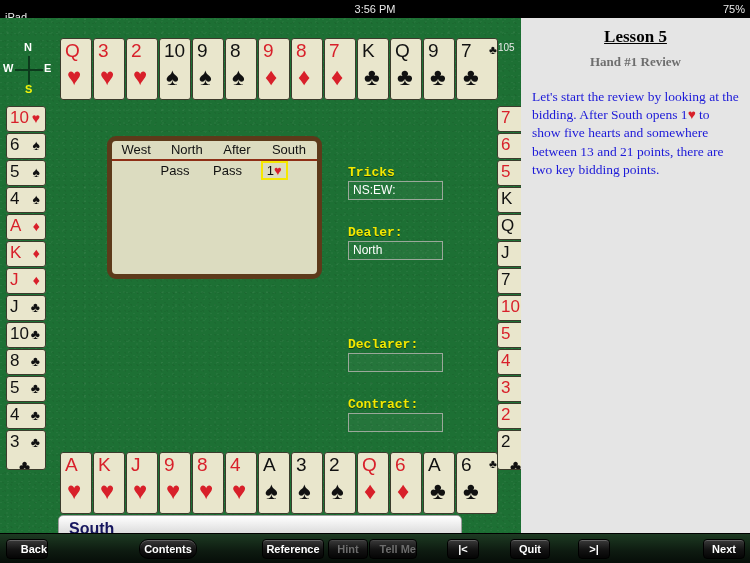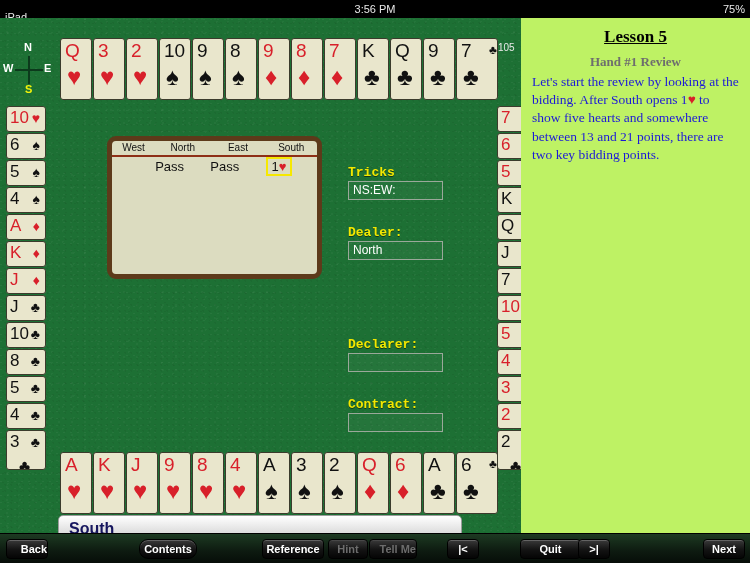--- a/index.html
+++ b/index.html
@@ -104,21 +104,21 @@
   
   #bidbox {
     position: absolute; left: 107px; top: 118px;
     width: 215px; height: 143px;
     background: #dcdcc0;
     border: 5px solid #5d3a1a;
     border-radius: 9px;
   }
   #bidbox table { width: 100%; border-collapse: collapse; }
   #bidbox th {
-    font-size: 10px; font-weight: normal; color: #111;
+    font-size: 13px; font-weight: normal; color: #111;
     padding: 1px 0 2px 0; text-align: center;
     border-bottom: 2px solid #8e2f16;
   }
   #bidbox td {
     font-size: 13px; color: #111; text-align: left;
     height: 20px; padding: 0;
   }
   .bid-hl {
     display: inline-block;
     border: 2px solid #f6e800;
@@ -161,31 +161,31 @@
   
   #score {
     position: absolute; left: 464px; top: 24px;
     font-size: 10px; color: #e9e9e9;
   }
 
   
   #lesson {
     position: absolute; top: 18px; left: 521px;
     width: 229px; height: 515px;
-    background: #bef264;
+    background: #e5e5e5;
     padding: 9px 11px 0 11px;
     font-family: "Liberation Serif", serif;
   }
   #lesson h1 {
     font-size: 17px; font-weight: bold; text-align: center;
     text-decoration: underline; color: #000; margin-bottom: 7px;
   }
   #lesson h2 {
     font-size: 13px; font-weight: bold; text-align: center;
-    color: #6e6e6e; margin-bottom: 3px;
+    color: #6e6e6e; margin-bottom: 18px;
   }
   #lesson p { font-size: 13.5px; line-height: 1.35; color: #1c19d8; }
   #lesson p .hsym { color: #d8202a; }
 
   
   #toolbar {
     position: absolute; left: 0; top: 533px;
     width: 750px; height: 30px;
     background: linear-gradient(#1d3a22, #0d1a10 60%, #060d08);
     border-top: 1px solid #000;
@@ -458,21 +458,21 @@
           <span class="pip-big">♣</span>
         </div>
       </div>
 
     <div id="bidbox">
       <table>
         <thead>
             <tr id="bid-head">
               <th>West</th>
               <th>North</th>
-              <th>East</th>
+              <th>After</th>
               <th>South</th>
             </tr>
           </thead>
         <tbody id="bid-body">
             <tr>
               <td></td>
               <td>Pass</td>
               <td>Pass</td>
               <td><span class="bid-hl">1<span class="red">♥</span></span></td>
             </tr>
@@ -506,18 +506,18 @@
   </div>
 
   <div id="toolbar">
       <div class="tbtn" style="left: 6px; width: 42px; text-align: right;">Back</div>
       <div class="tbtn" style="left: 139px; width: 58px; border-radius: 9px;">Contents</div>
       <div class="tbtn" style="left: 205px; width: 56px; margin-top: 32px;">Glossary</div>
       <div class="tbtn" style="left: 262px; width: 62px;">Reference</div>
       <div class="tbtn disabled" style="left: 328px; width: 40px;">Hint</div>
       <div class="tbtn disabled" style="left: 369px; width: 48px; text-align: right;">Tell Me</div>
       <div class="tbtn" style="left: 447px; width: 32px;">|&lt;</div>
-      <div class="tbtn" style="left: 510px; width: 61px; margin-left: 10px;">Quit</div>
+      <div class="tbtn" style="left: 510px; width: 40px;">Quit</div>
       <div class="tbtn" style="left: 578px; width: 32px;">&gt;|</div>
       <div class="tbtn" style="left: 703px; width: 42px;">Next</div>
     </div>
 
 </div>
 
 </body></html>

